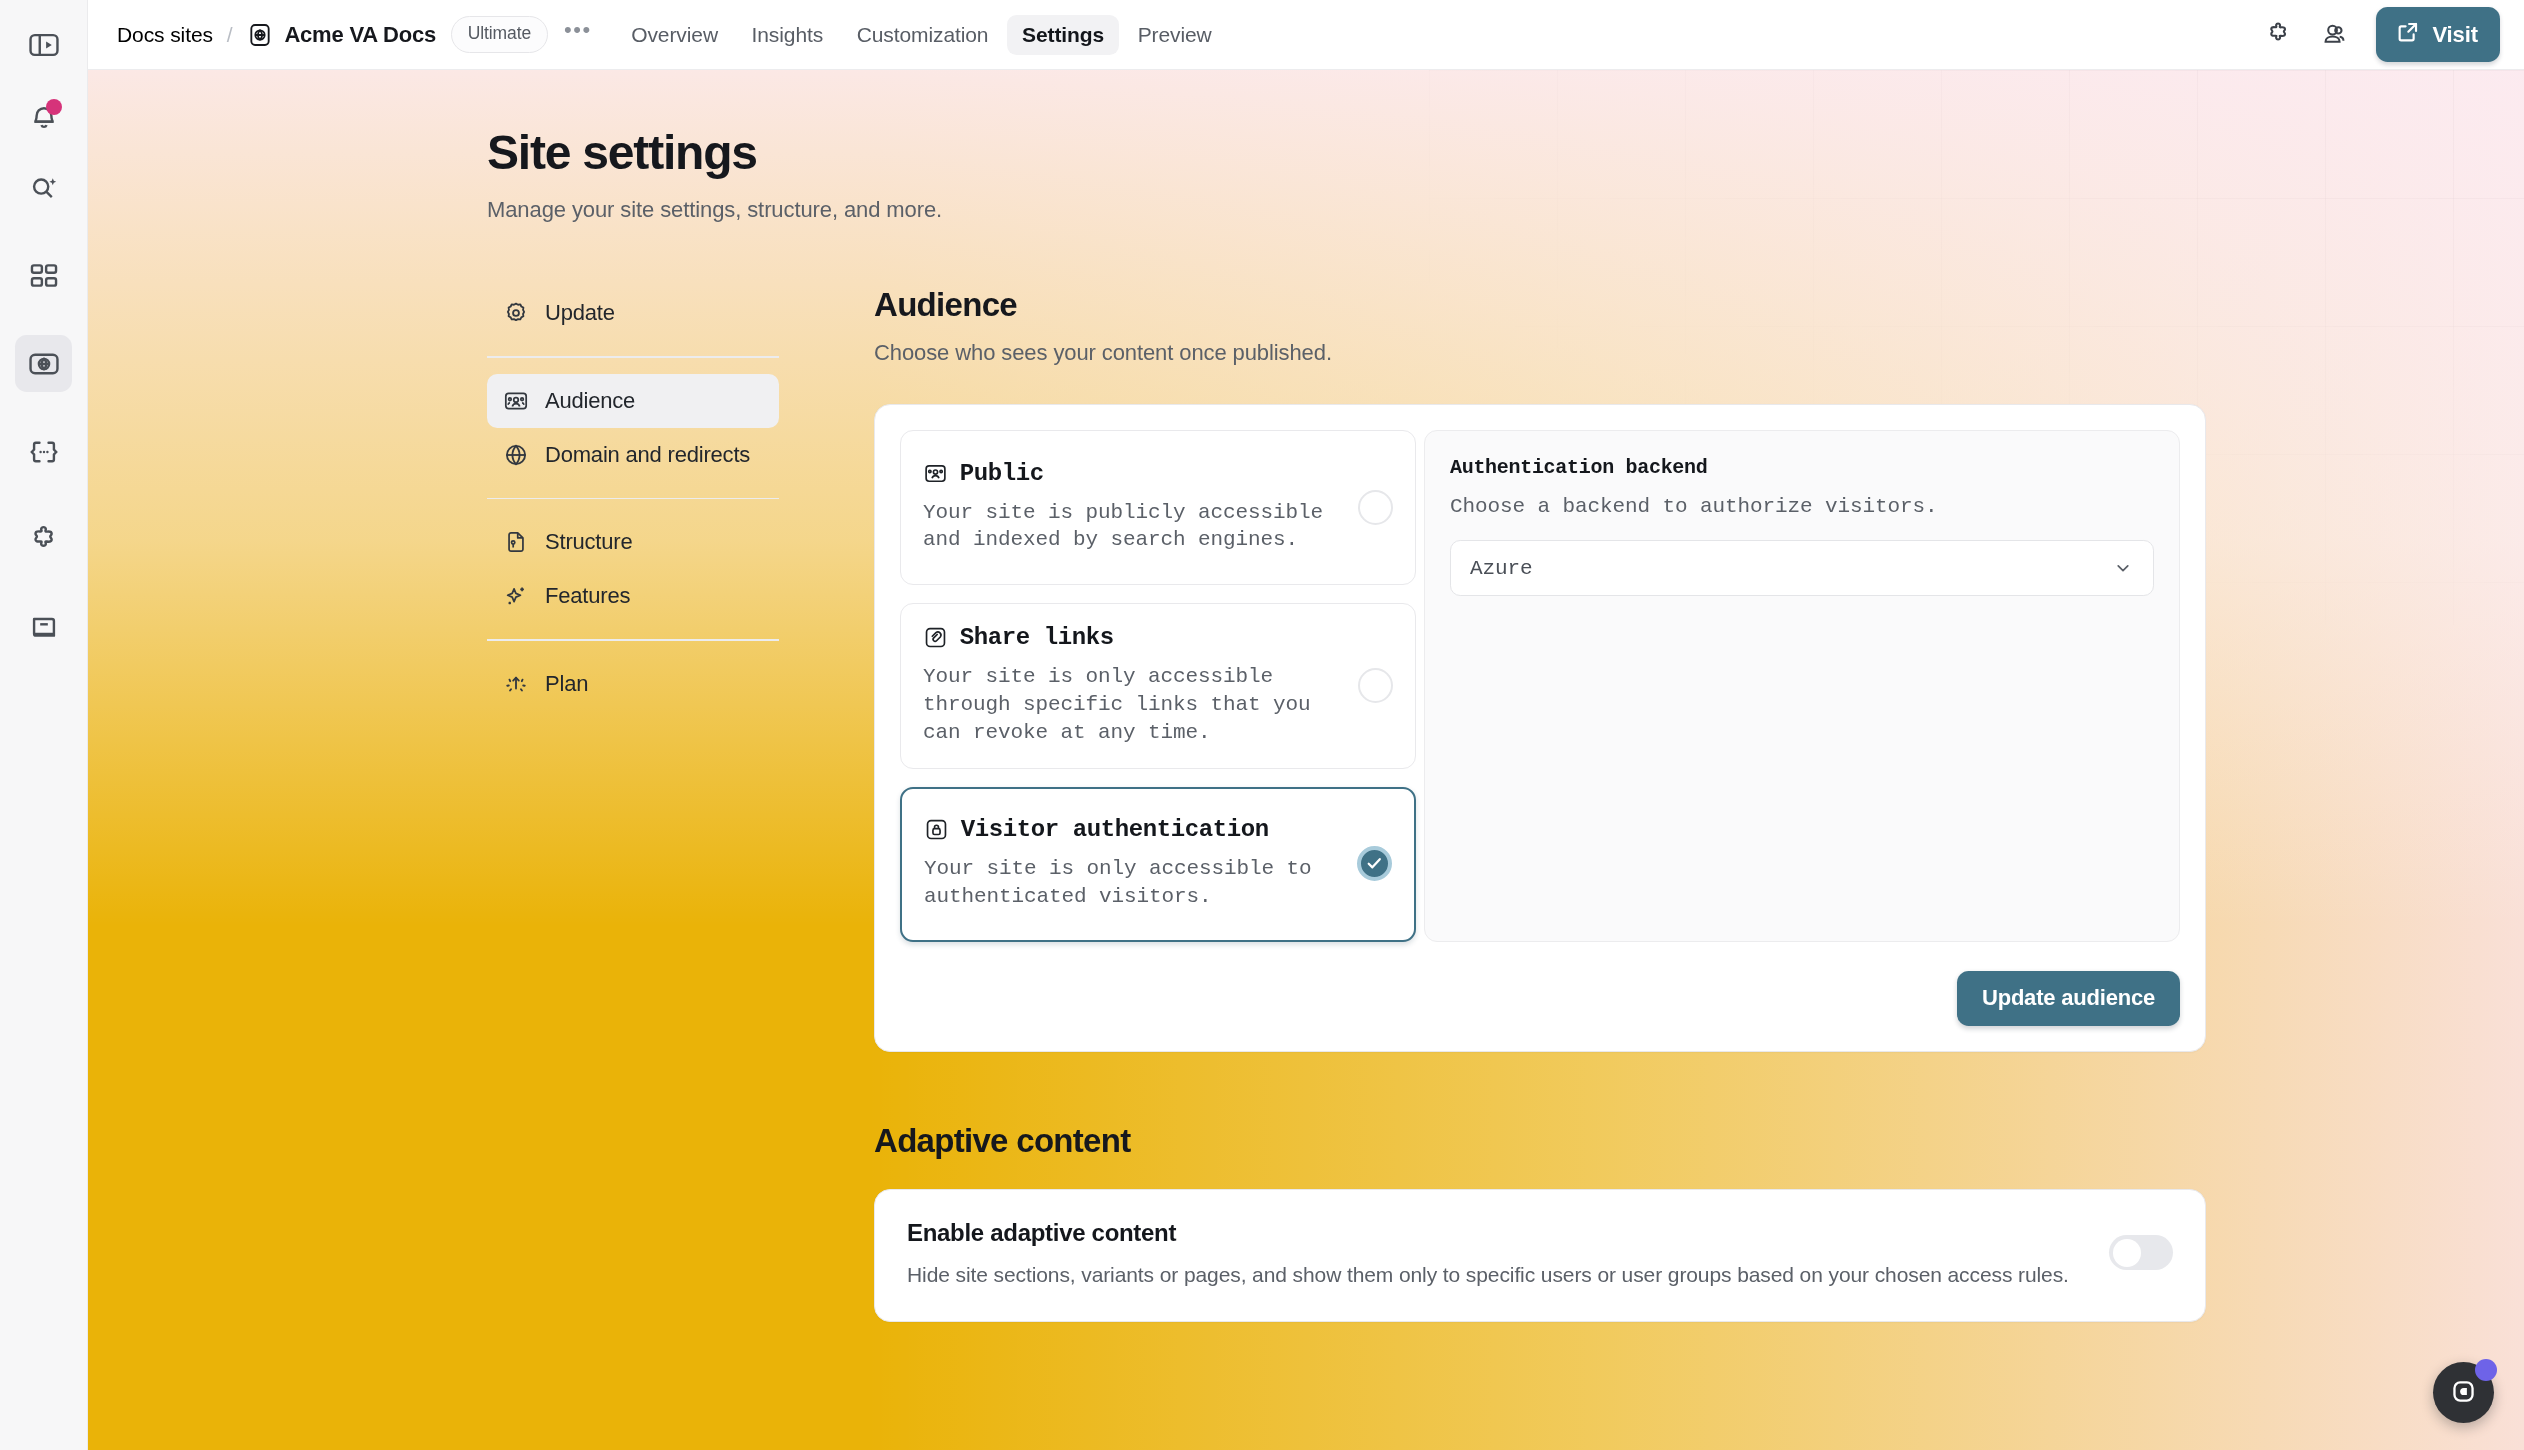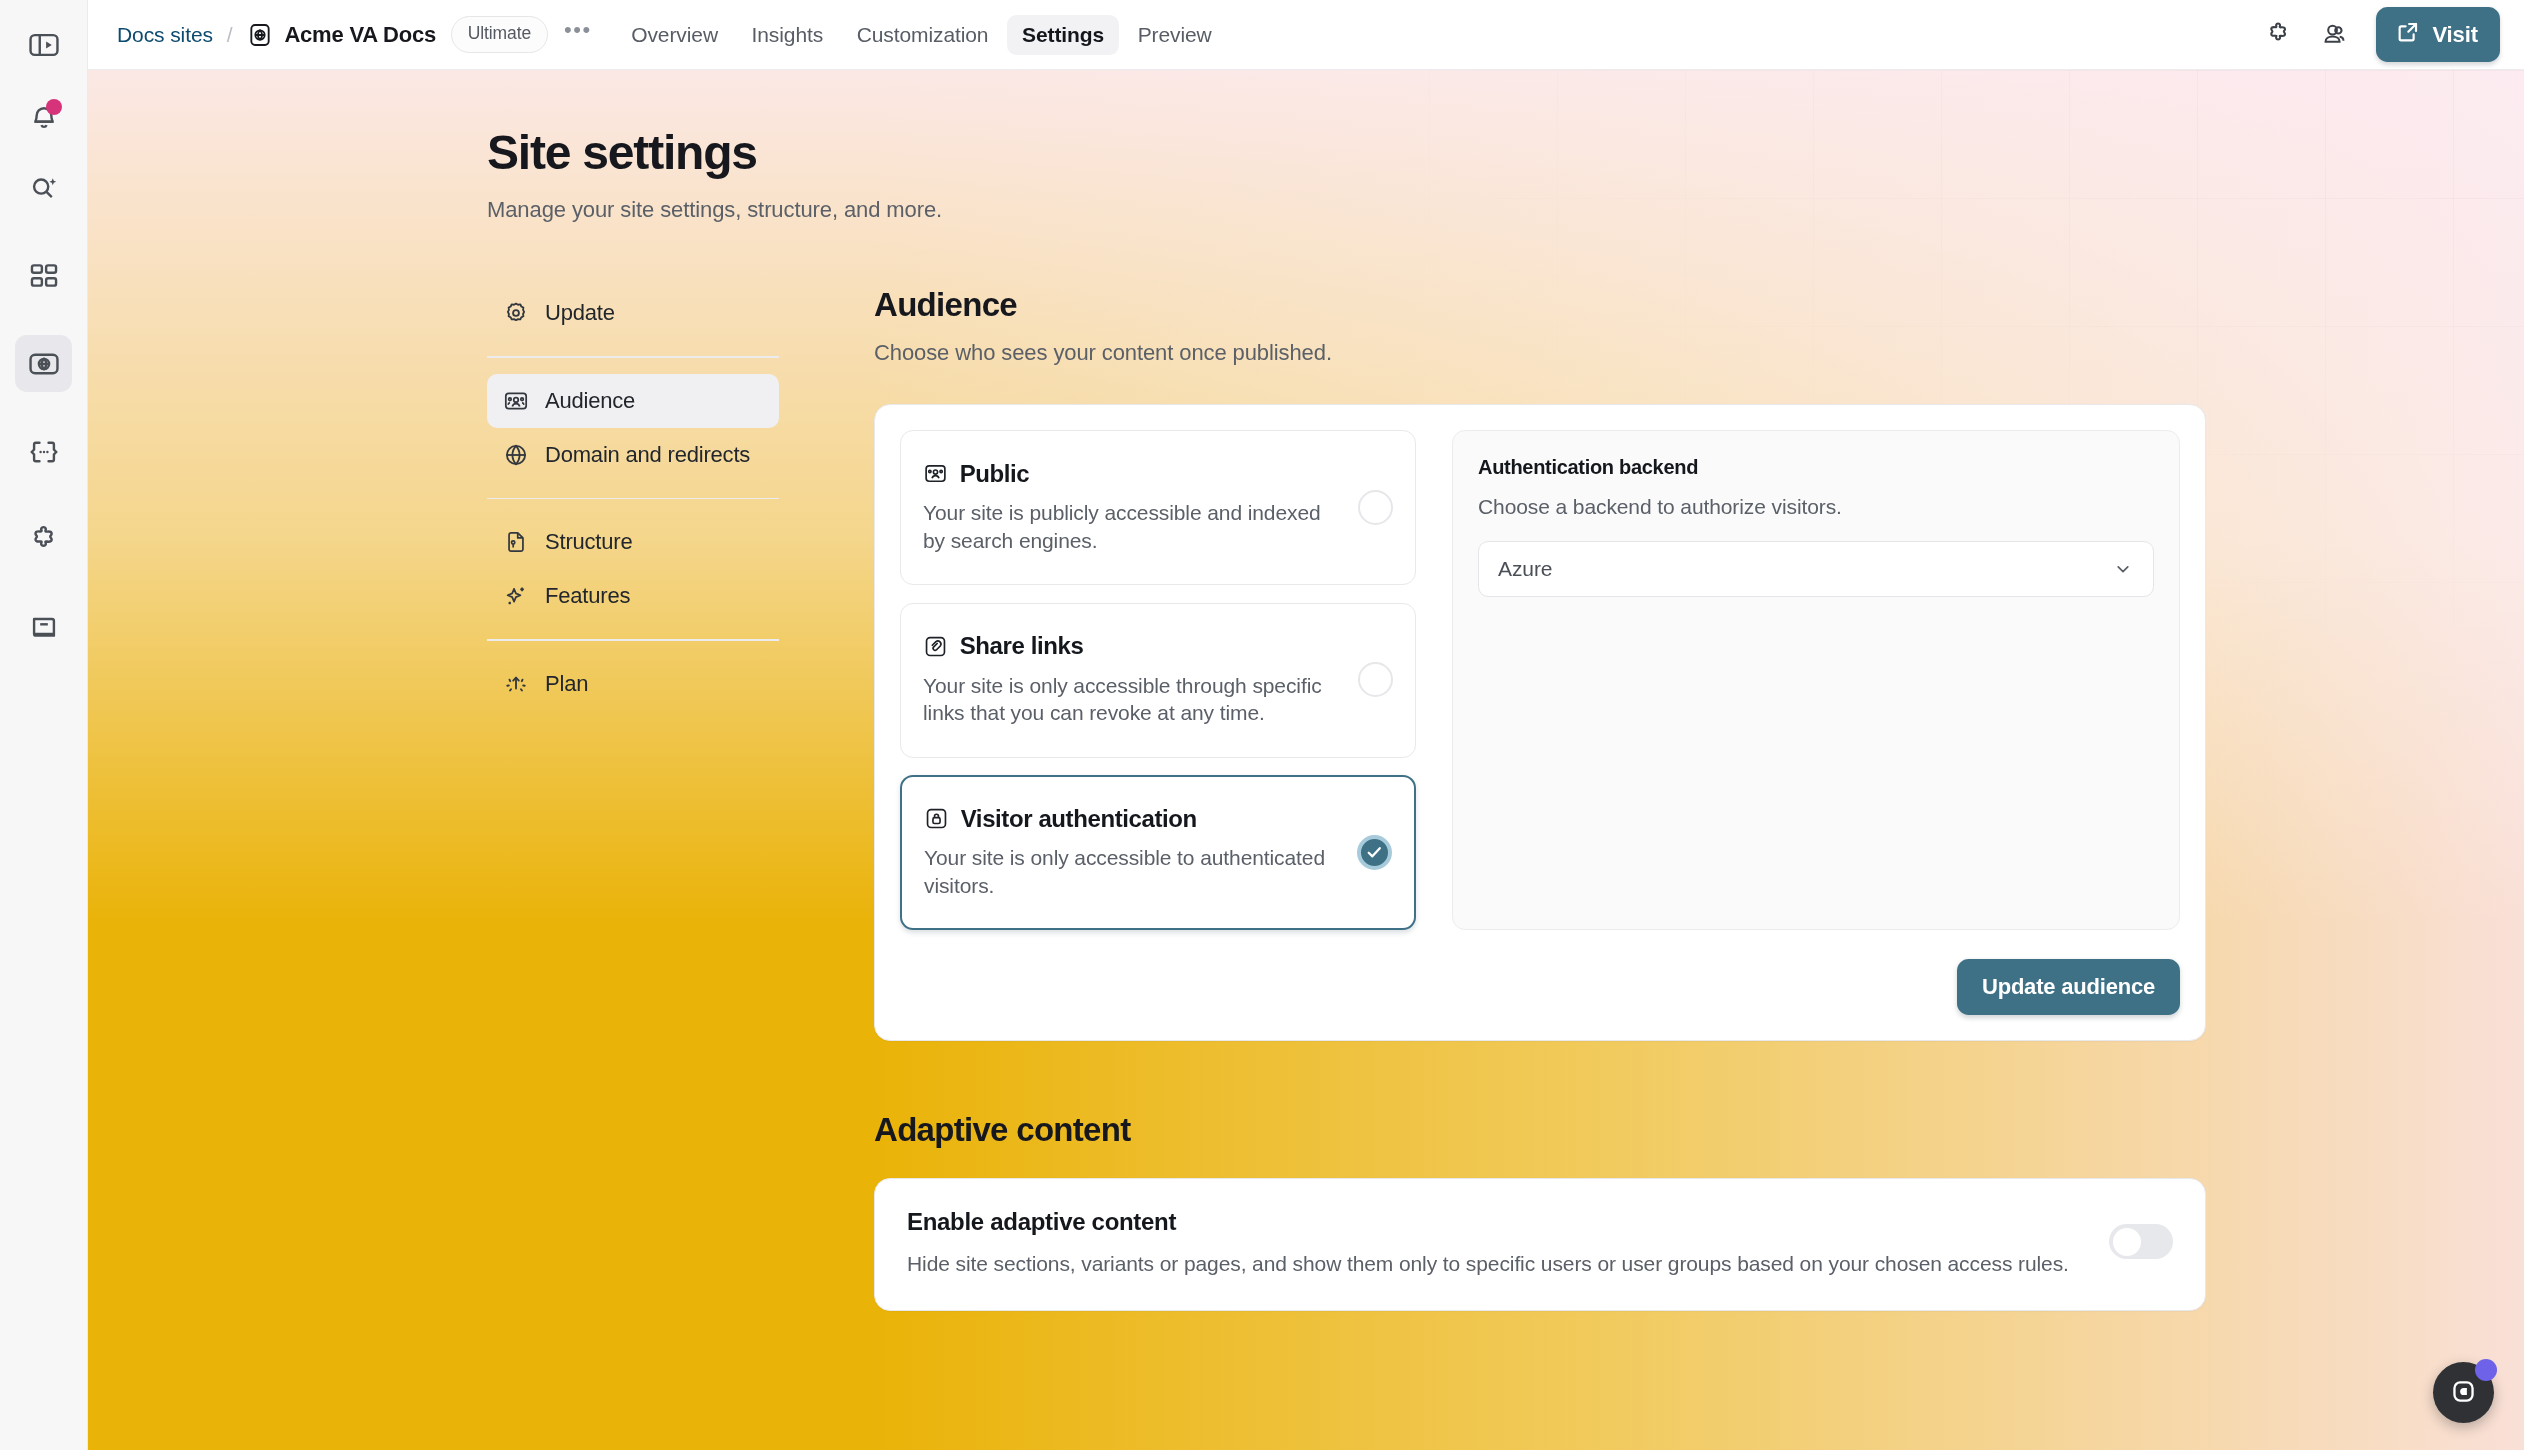--- a/index.html
+++ b/index.html
@@ -41,21 +41,21 @@
   .topbar {
     height: 70px; flex: 0 0 70px;
     background: #ffffff;
     border-bottom: 1.5px solid #ececee;
     display: flex; align-items: center;
     padding: 0 25px 0 29px;
     position: relative; z-index: 6;
   }
   .crumb { display: flex; align-items: center; gap: 0; }
   .crumb-link {
-    font-size: 21px; color: #0c4a6e; letter-spacing: -0.1px;
+    font-size: 21px; color: #000000; letter-spacing: -0.1px;
   }
   .crumb-sep { font-size: 21px; color: #b9bdc4; margin: 0 14px; }
   .site-logo {
     width: 26px; height: 26px; margin-right: 11.7px;
     display: flex; align-items: center; justify-content: center; color: #16181d;
   }
   .site-logo svg { width: 26px; height: 26px; }
   .crumb-site { font-size: 22px; color: #16181d; font-weight: 700; letter-spacing: -0.2px; }
   .plan-chip {
     margin-left: 14.6px;
@@ -147,21 +147,21 @@
   }
   .sec-sub { margin-top: 16px; font-size: 22px; color: #5b6068; letter-spacing: -0.1px; }
 
   .audience-card {
     margin-top: 38px;
     background: #ffffff;
     border: 1.5px solid #e9e9ec; border-radius: 16px;
     padding: 25px;
     box-shadow: 0 0.7px 1.5px rgba(20,24,30,.03);
   }
-  .aud-grid { display: flex; gap: 36px; align-items: stretch; }
+  .aud-grid { display: flex; gap: 8px; align-items: stretch; font-family: Liberation Mono, monospace; }
   .opts { width: 516px; flex: 0 0 516px; display: flex; flex-direction: column; gap: 17.5px; }
 
   .opt {
     border: 1.5px solid #e9e9ec; border-radius: 13px;
     background: #ffffff; padding: 20.5px 22px 22px;
     display: flex; align-items: center; gap: 14.6px; min-height: 155px;
   }
   .opt.selected {
     border: 2.2px solid #3f7186;
     box-shadow: 0 2.2px 5.1px rgba(40,70,90,.16);

